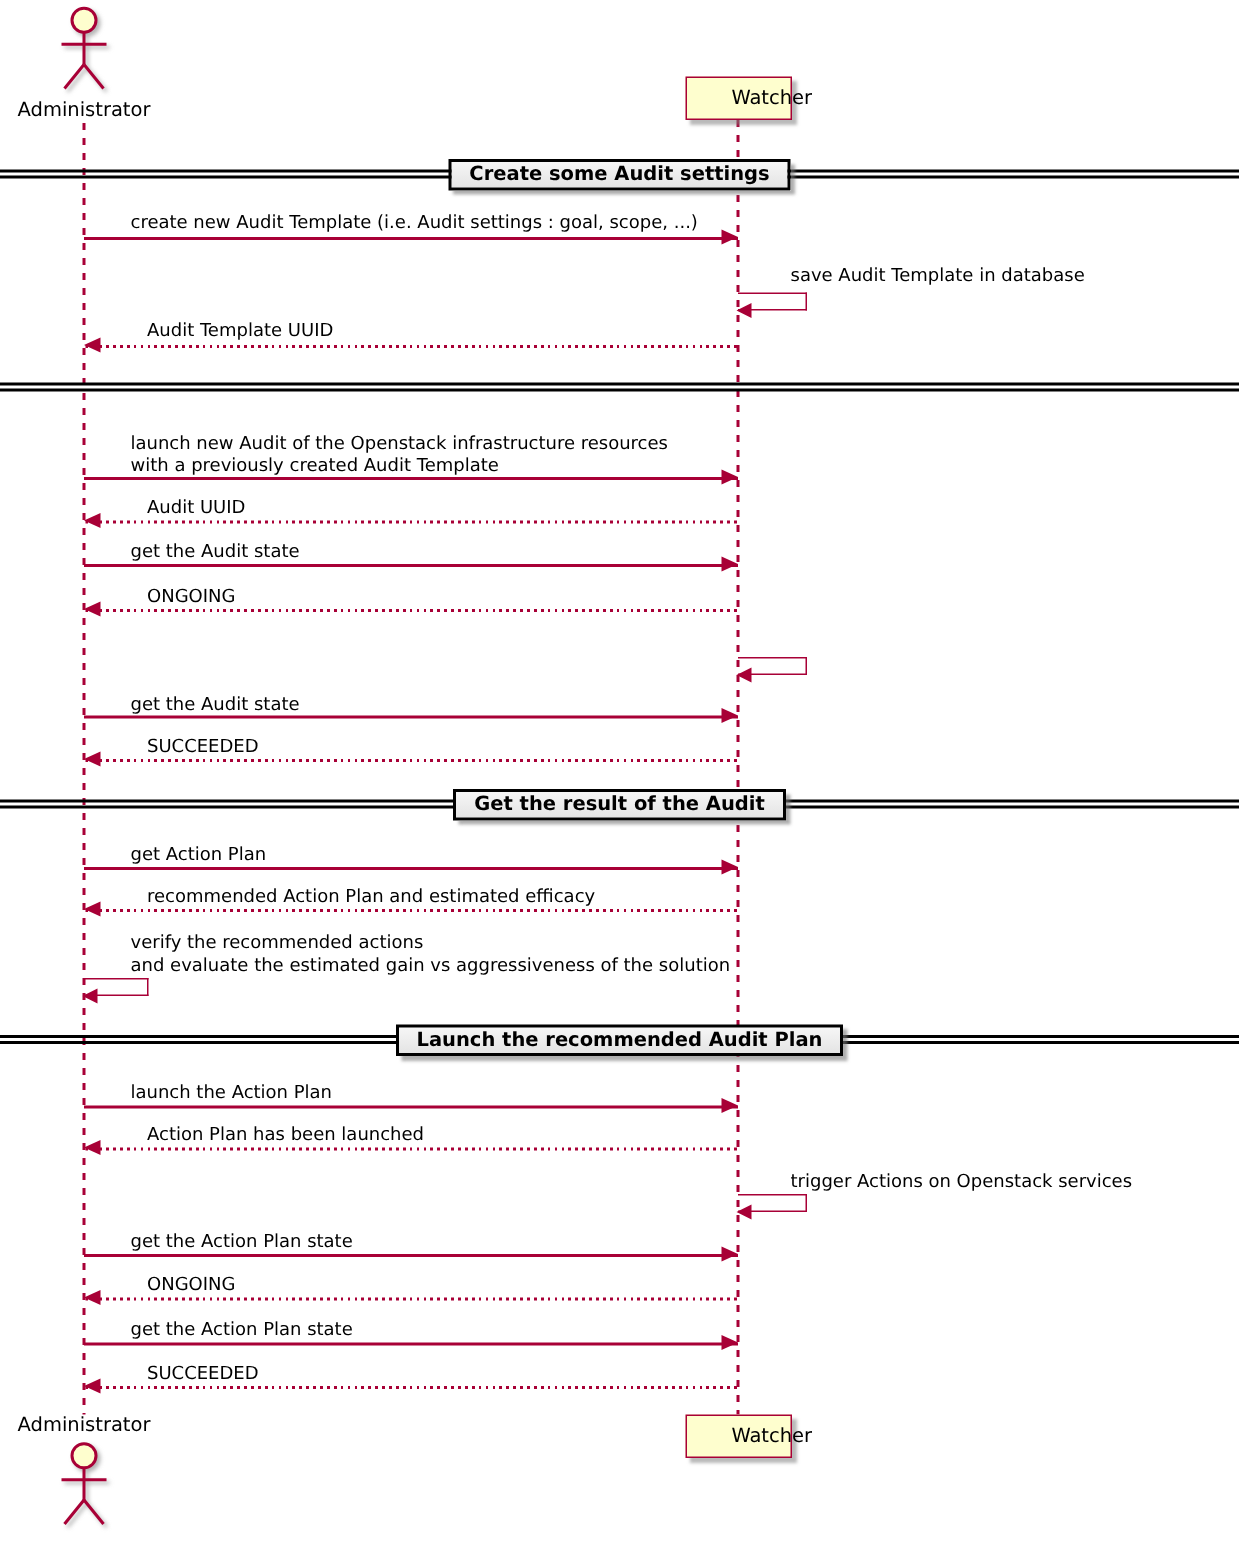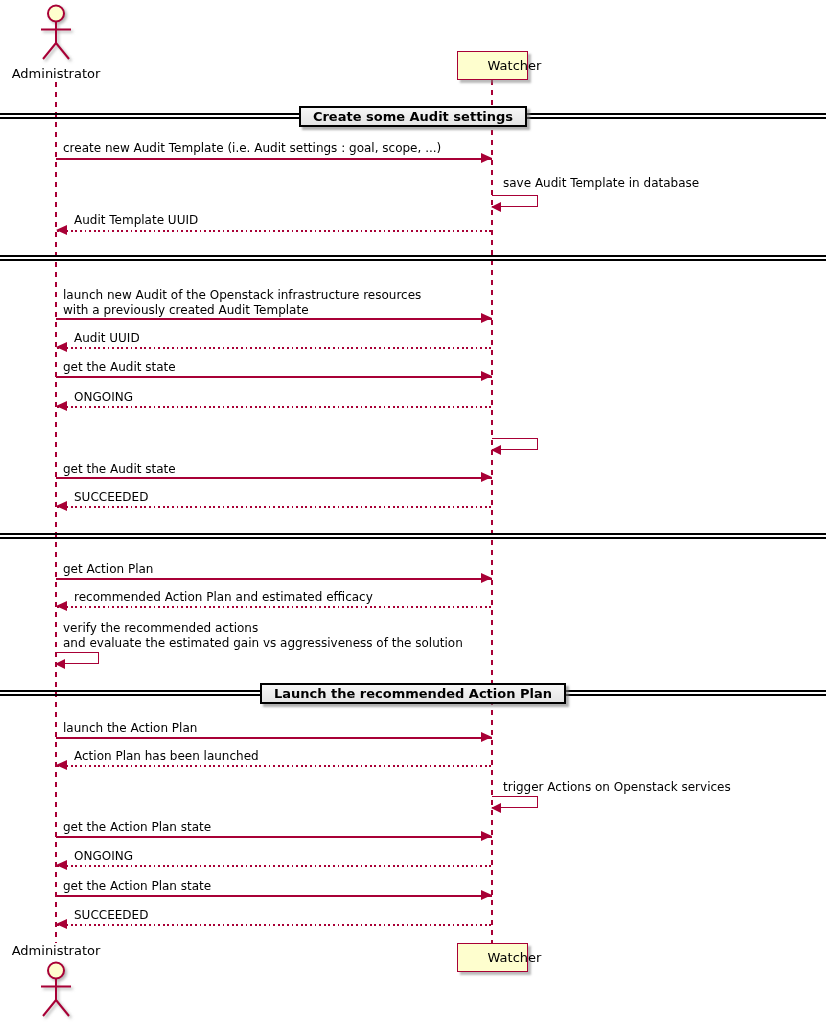--- a/index.html
+++ b/index.html
@@ -17,21 +17,21 @@
         justify-content:center;font-size:13px;box-shadow:3px 3px 2px rgba(130,130,130,0.55);padding-left:44px;}
   
   .divider{position:absolute;left:0;width:826px;height:21px;display:flex;justify-content:center;z-index:3;}
   .divider-lines{position:absolute;left:0;right:0;top:7px;height:6px;box-sizing:border-box;
                  border-top:2px solid #000;border-bottom:2px solid #000;}
   .divider-box{position:relative;z-index:2;background:linear-gradient(#f6f6f6,#e4e4e4);
                border:2px solid #000;padding:0 12px;font-weight:bold;font-size:13px;
                height:21px;line-height:17.5px;box-sizing:border-box;white-space:nowrap;
                box-shadow:3px 3px 2px rgba(120,120,120,0.6);}
   
-  .mlabel{position:absolute;font-size:12px;line-height:14px;white-space:nowrap;z-index:4;}
+  .mlabel{position:absolute;font-size:12px;line-height:14px;white-space:nowrap;z-index:4;margin-left:24px;}
   .hline{position:absolute;left:56px;width:436px;height:1.6px;z-index:4;}
   .hline.solid{background:#A80036;}
   .hline.dotted{left:57px;width:435px;
         background:repeating-linear-gradient(90deg,#A80036 0 1.8px,transparent 1.8px 4.6px);}
   .ah-right{position:absolute;left:481px;width:0;height:0;z-index:4;
         border-top:5px solid transparent;border-bottom:5px solid transparent;border-left:11px solid #A80036;}
   .ah-left{position:absolute;left:56px;width:0;height:0;z-index:4;
         border-top:5px solid transparent;border-bottom:5px solid transparent;border-right:11px solid #A80036;}
   .self-loop{position:absolute;height:10px;box-sizing:content-box;z-index:4;
         border:1.6px solid #A80036;border-left:none;}
@@ -107,39 +107,40 @@
   <div class="mlabel" style="left:63px;top:462px">get the Audit state</div>
   <div class="hline solid" style="top:477px"></div>
   <div class="ah-right" style="top:472px"></div>
 
   <div class="mlabel" style="left:74px;top:490px">SUCCEEDED</div>
   <div class="hline dotted" style="top:506px"></div>
   <div class="ah-left" style="top:501px"></div>
 
   <div class="divider" style="top:526px">
     <div class="divider-lines"></div>
+    <div class="divider-box">Get the result of the Audit</div>
   </div>
 
   <div class="mlabel" style="left:63px;top:562px">get Action Plan</div>
   <div class="hline solid" style="top:578px"></div>
   <div class="ah-right" style="top:573px"></div>
 
   <div class="mlabel" style="left:74px;top:590px">recommended Action Plan and estimated efficacy</div>
   <div class="hline dotted" style="top:606px"></div>
   <div class="ah-left" style="top:601px"></div>
 
   <div class="mlabel" style="left:63px;top:621px">verify the recommended actions</div>
   <div class="mlabel" style="left:63px;top:636px">and evaluate the estimated gain vs aggressiveness of the solution</div>
   <div class="self-loop" style="left:56px;top:652px;width:42px">
     <div class="ah"></div>
   </div>
 
   <div class="divider" style="top:683px">
     <div class="divider-lines"></div>
-    <div class="divider-box">Launch the recommended Action Plan</div>
+    <div class="divider-box">Launch the recommended Audit Plan</div>
   </div>
 
   <div class="mlabel" style="left:63px;top:721px">launch the Action Plan</div>
   <div class="hline solid" style="top:737px"></div>
   <div class="ah-right" style="top:732px"></div>
 
   <div class="mlabel" style="left:74px;top:749px">Action Plan has been launched</div>
   <div class="hline dotted" style="top:765px"></div>
   <div class="ah-left" style="top:760px"></div>
 

